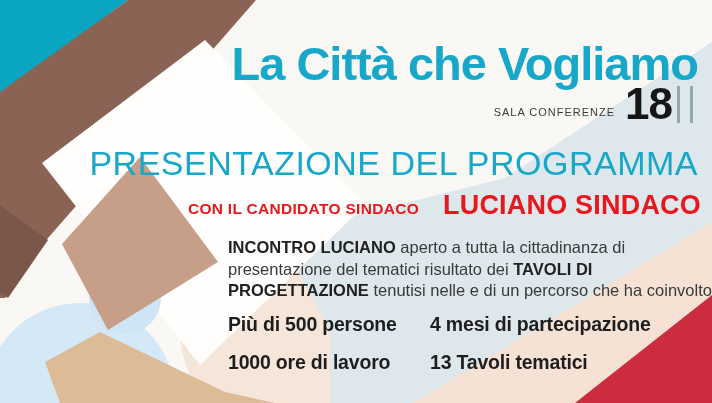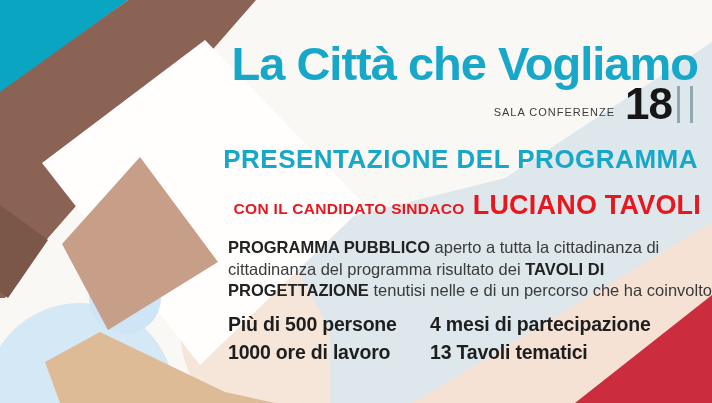--- a/index.html
+++ b/index.html
@@ -73,32 +73,32 @@
   }
   .date-divider {
     width: 3px;
     height: 37px;
     background: #92a9b4;
     margin: 0 5px 1px 5px;
     align-self: flex-end;
   }
   .subtitle {
     top: 146px; right: 14px;
-    font-size: 26px;
-    font-weight: 700;
+    font-size: 34px;
+    font-weight: 400;
     letter-spacing: 0.5px;
     color: #17a7c9;
     white-space: nowrap;
     line-height: 1;
   }
   .candidate-row {
     top: 192px; right: 11px;
     display: flex;
     align-items: flex-end;
-    gap: 8px;
+    gap: 24px;
     white-space: nowrap;
   }
   .candidate-prefix {
     font-size: 15.5px;
     font-weight: 800;
     letter-spacing: 0.3px;
     color: #e8171e;
     padding-bottom: 3px;
     line-height: 1;
   }
@@ -114,21 +114,21 @@
     font-size: 16.5px;
     line-height: 21.5px;
     color: #3a3a3a;
     white-space: nowrap;
   }
   .body-text b { color: #222; font-weight: 700; }
   .stats {
     left: 228px; top: 313px;
     display: grid;
     grid-template-columns: 202px auto;
-    row-gap: 5px;
+    row-gap: 15px;
     font-size: 19.5px;
     font-weight: 700;
     color: #1e1e1e;
     letter-spacing: -0.2px;
     line-height: 23px;
     white-space: nowrap;
   }
 </style>
 </head>
 <body>
@@ -159,26 +159,26 @@
     </div>
     <div class="date-big">18</div>
     <div class="date-divider"></div>
     <div class="date-divider"></div>
   </div>
 
   <div class="layer subtitle">PRESENTAZIONE DEL PROGRAMMA</div>
 
   <div class="layer candidate-row">
     <span class="candidate-prefix">CON IL CANDIDATO SINDACO</span>
-    <span class="candidate-name">LUCIANO TAVOLI</span>
+    <span class="candidate-name">LUCIANO SINDACO</span>
   </div>
 
   <div class="layer body-text">
-    <div><b>PROGRAMMA PUBBLICO</b><span> aperto a tutta la cittadinanza di</span></div>
-    <div><span>cittadinanza del programma risultato dei </span><b>TAVOLI DI</b></div>
+    <div><b>INCONTRO LUCIANO</b><span> aperto a tutta la cittadinanza di</span></div>
+    <div><span>presentazione del tematici risultato dei </span><b>TAVOLI DI</b></div>
     <div><b>PROGETTAZIONE</b><span> tenutisi nelle e di un percorso che ha coinvolto:</span></div>
   </div>
 
   <div class="layer stats">
     <div>Più di 500 persone</div>
     <div>4 mesi di partecipazione</div>
     <div>1000 ore di lavoro</div>
     <div>13 Tavoli tematici</div>
   </div>
 

